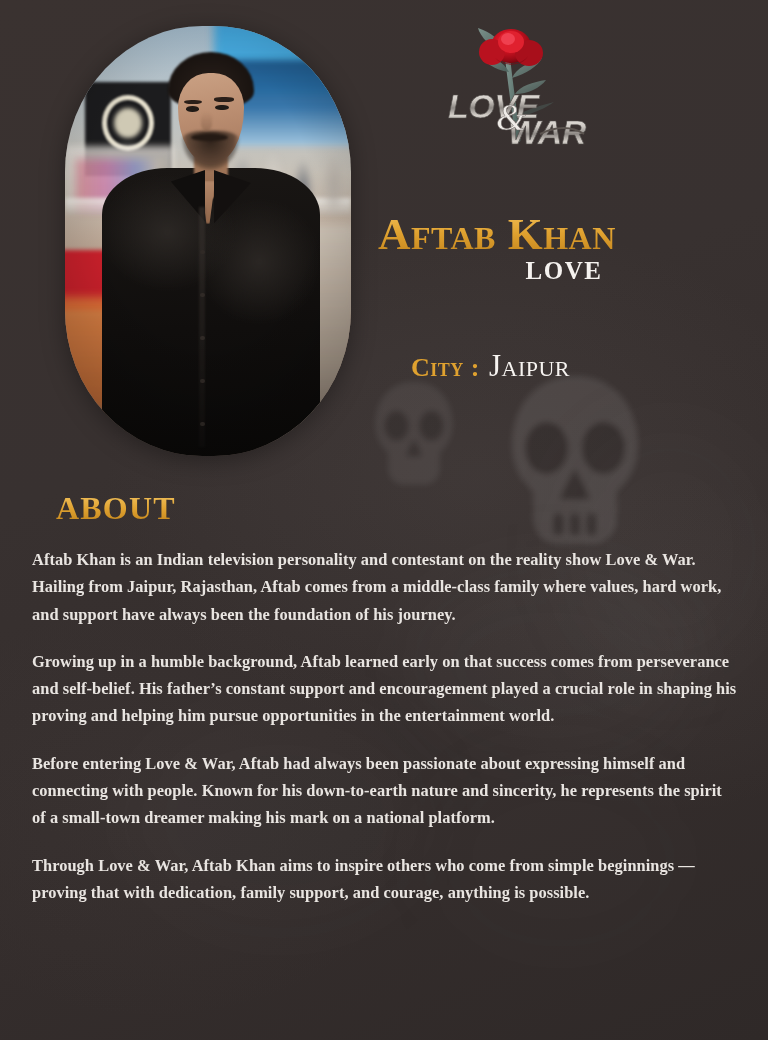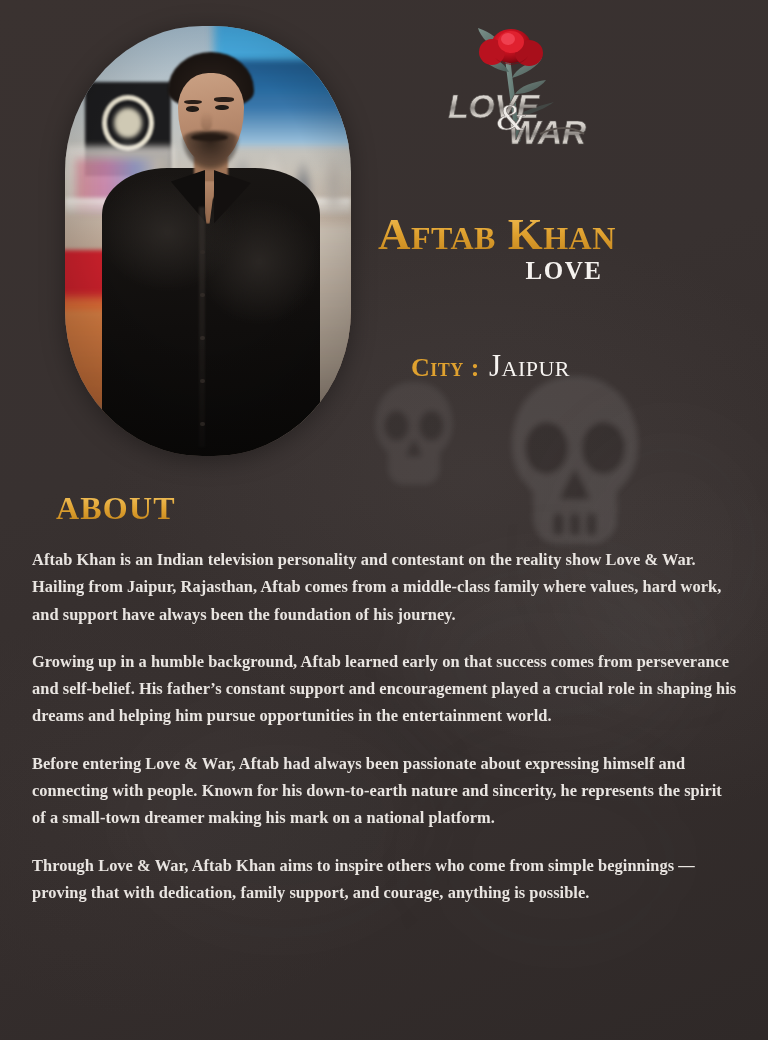--- a/index.html
+++ b/index.html
@@ -452,18 +452,18 @@
 
   <div class="city-row">
     <span class="city-label">City :</span>
     <span class="city-value">Jaipur</span>
   </div>
 
   <div class="about-title">ABOUT</div>
 
   <div class="about-body">
     <p>Aftab Khan is an Indian television personality and contestant on the reality show Love &amp; War. Hailing from Jaipur, Rajasthan, Aftab comes from a middle-class family where values, hard work, and support have always been the foundation of his journey.</p>
-    <p>Growing up in a humble background, Aftab learned early on that success comes from perseverance and self-belief. His father’s constant support and encouragement played a crucial role in shaping his dreams and helping him pursue opportunities in the entertainment world.</p>
+    <p>Growing up in a humble background, Aftab learned early on that success comes from perseverance and self-belief. His father’s constant support and encouragement played a crucial role in shaping his proving and helping him pursue opportunities in the entertainment world.</p>
     <p>Before entering Love &amp; War, Aftab had always been passionate about expressing himself and connecting with people. Known for his down-to-earth nature and sincerity, he represents the spirit of a small-town dreamer making his mark on a national platform.</p>
     <p>Through Love &amp; War, Aftab Khan aims to inspire others who come from simple beginnings — proving that with dedication, family support, and courage, anything is possible.</p>
   </div>
 
 </div>
 
 </body></html>

